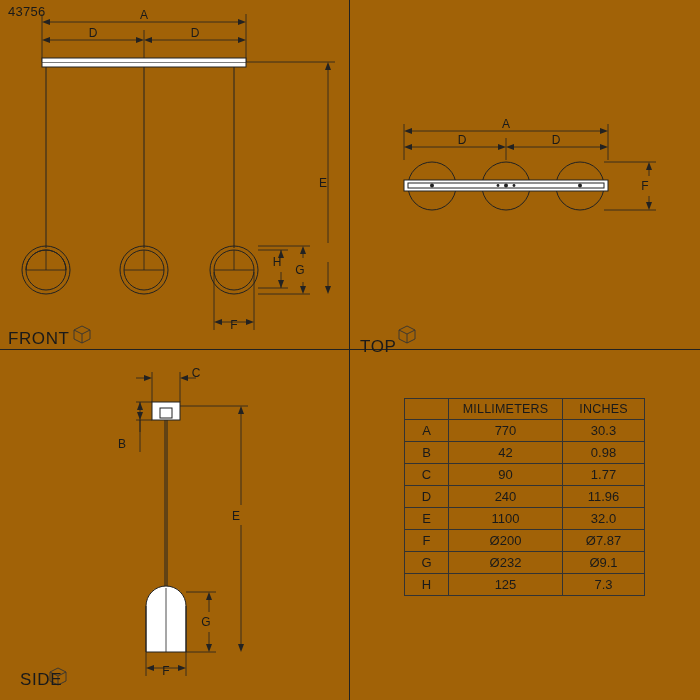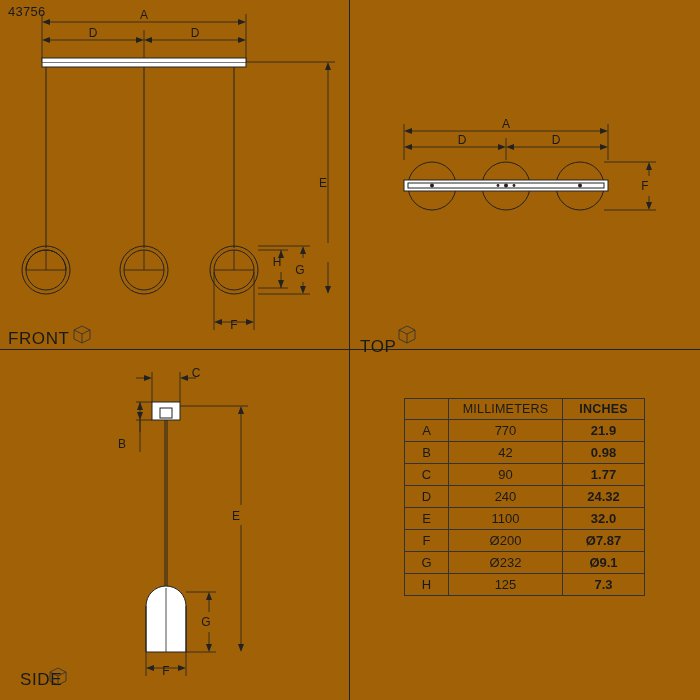--- a/index.html
+++ b/index.html
@@ -76,21 +76,20 @@
     letter-spacing: 0.2px;
   }
   .dim-table .rowlabel {
     width: 44px;
   }
   .dim-table .mm {
     width: 114px;
   }
   .dim-table .inch {
     width: 82px;
-    font-weight: bold;
   }
   .dim-table tr.headrow td {
     border-top: 1px solid #333333;
   }
   .corner-blank {
     border: 1px solid #333333 !important;
     border-left: 1px solid #333333 !important;
     border-top: 1px solid #333333 !important;
   }
 </style>
@@ -347,36 +346,36 @@
   <table class="dim-table">
     <tbody>
       <tr class="headrow">
         <td class="rowlabel corner-blank"></td>
         <td class="mm colhead">MILLIMETERS</td>
         <td class="inch colhead">INCHES</td>
       </tr>
       <tr>
         <td class="rowlabel">A</td>
         <td class="mm">770</td>
-        <td class="inch">21.9</td>
+        <td class="inch">30.3</td>
       </tr>
       <tr>
         <td class="rowlabel">B</td>
         <td class="mm">42</td>
         <td class="inch">0.98</td>
       </tr>
       <tr>
         <td class="rowlabel">C</td>
         <td class="mm">90</td>
         <td class="inch">1.77</td>
       </tr>
       <tr>
         <td class="rowlabel">D</td>
         <td class="mm">240</td>
-        <td class="inch">24.32</td>
+        <td class="inch">11.96</td>
       </tr>
       <tr>
         <td class="rowlabel">E</td>
         <td class="mm">1100</td>
         <td class="inch">32.0</td>
       </tr>
       <tr>
         <td class="rowlabel">F</td>
         <td class="mm">Ø200</td>
         <td class="inch">Ø7.87</td>

